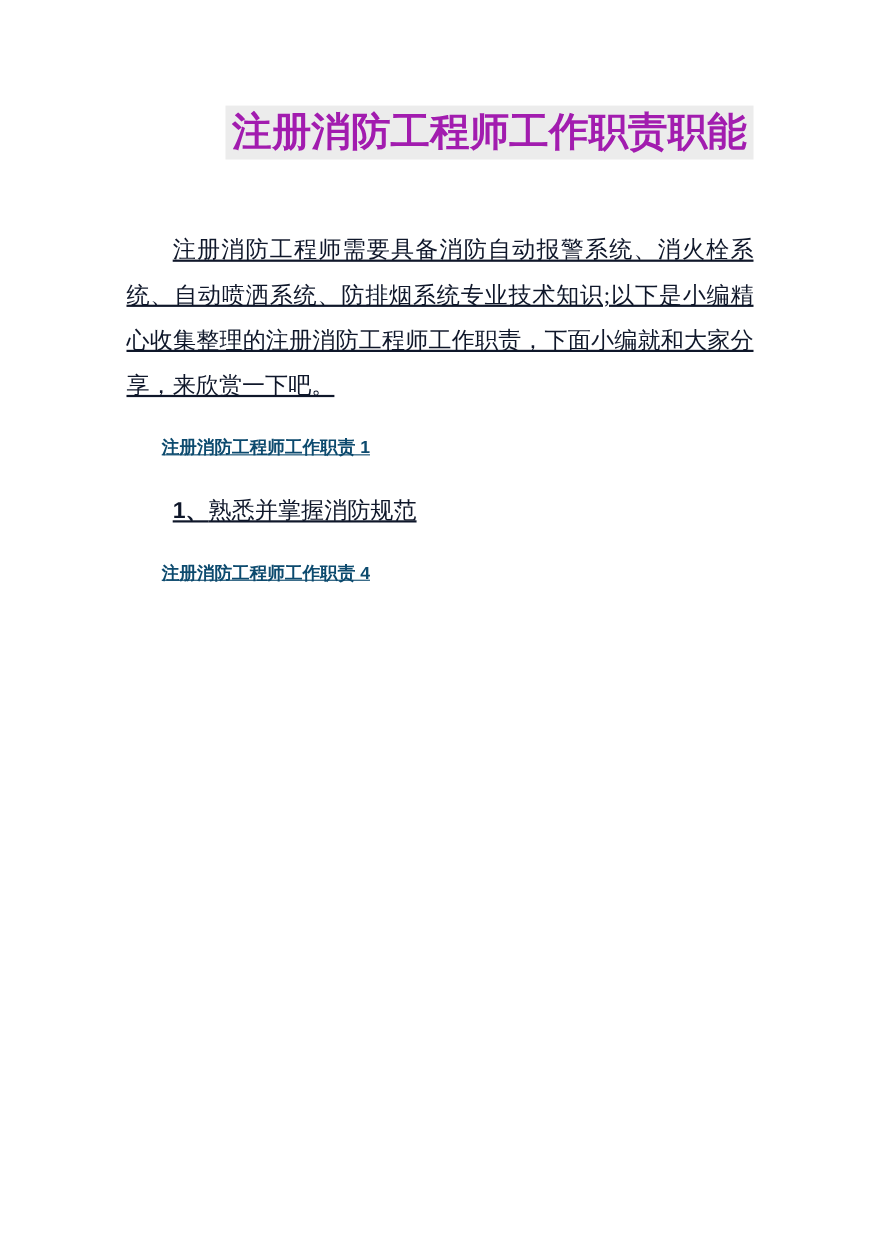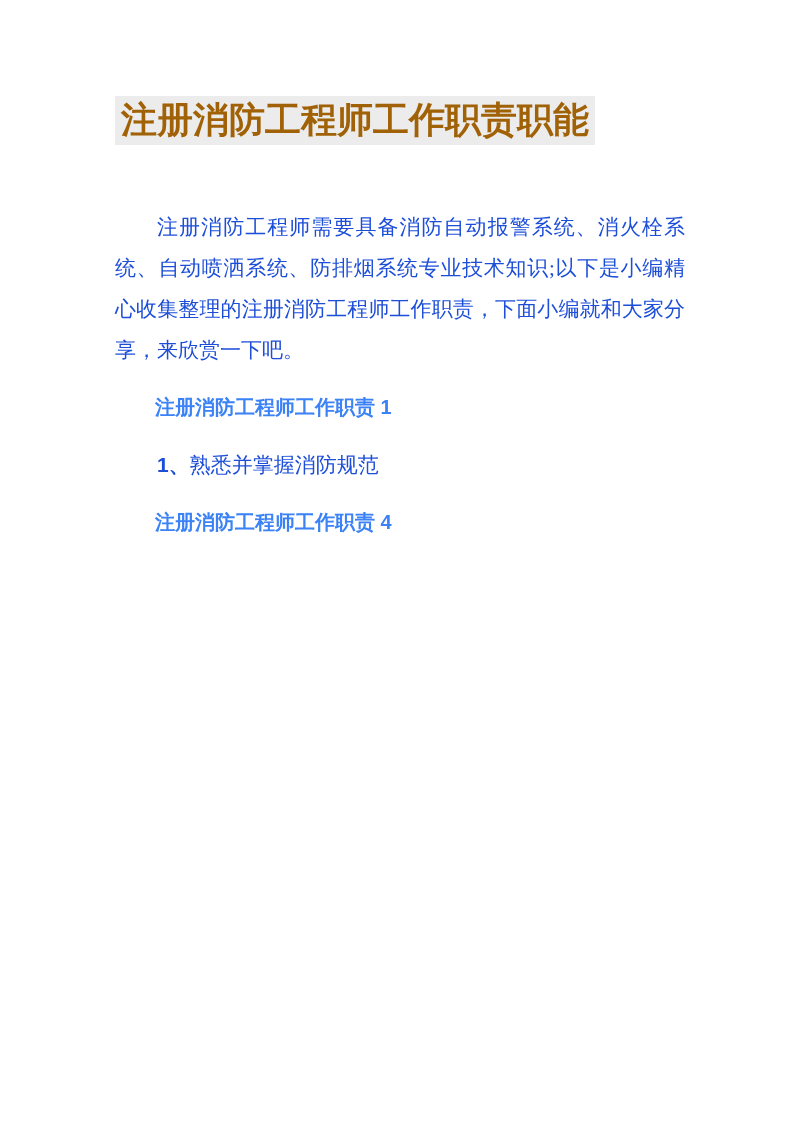--- a/index.html
+++ b/index.html
@@ -10,49 +10,51 @@
   .doc-page {
     width: 800px;
     height: 1132px;
     margin: 0 auto;
     background: #ffffff;
     box-sizing: border-box;
     padding: 95px 115px 0 115px;
     overflow: hidden;
   }
   .doc-title {
-    text-align: left;
+    text-align: right;
     font-family: "Liberation Sans", "DejaVu Sans", sans-serif;
     font-weight: bold;
     font-size: 36px;
     line-height: 50px;
-    color: #a16207;
+    color: #a21caf;
     margin: 0 0 62px 0;
   }
   .doc-title .hl {
     background: #ececec;
     padding: 3px 6px 5px 6px;
   }
   .block {
     margin: 0 0 16px 0;
     text-indent: 2em;
   }
   p.block {
     font-family: "Liberation Serif", "DejaVu Serif", serif;
     font-size: 21px;
     line-height: 41px;
-    color: #1d4ed8;
+    color: #0f172a;
     text-align: justify;
+    text-decoration: underline;
   }
   h2.block {
     font-family: "Liberation Sans", "DejaVu Sans", sans-serif;
-    font-size: 20px;
+    font-size: 16px;
     font-weight: bold;
     line-height: 41px;
-    color: #3b82f6;
+    color: #0c4a6e;
+    text-decoration: underline;
   }
   .num {
     font-family: "Liberation Sans", "DejaVu Sans", sans-serif;
     font-weight: bold;
   }
 </style>
 </head>
 <body>
 
 <div class="doc-page">

